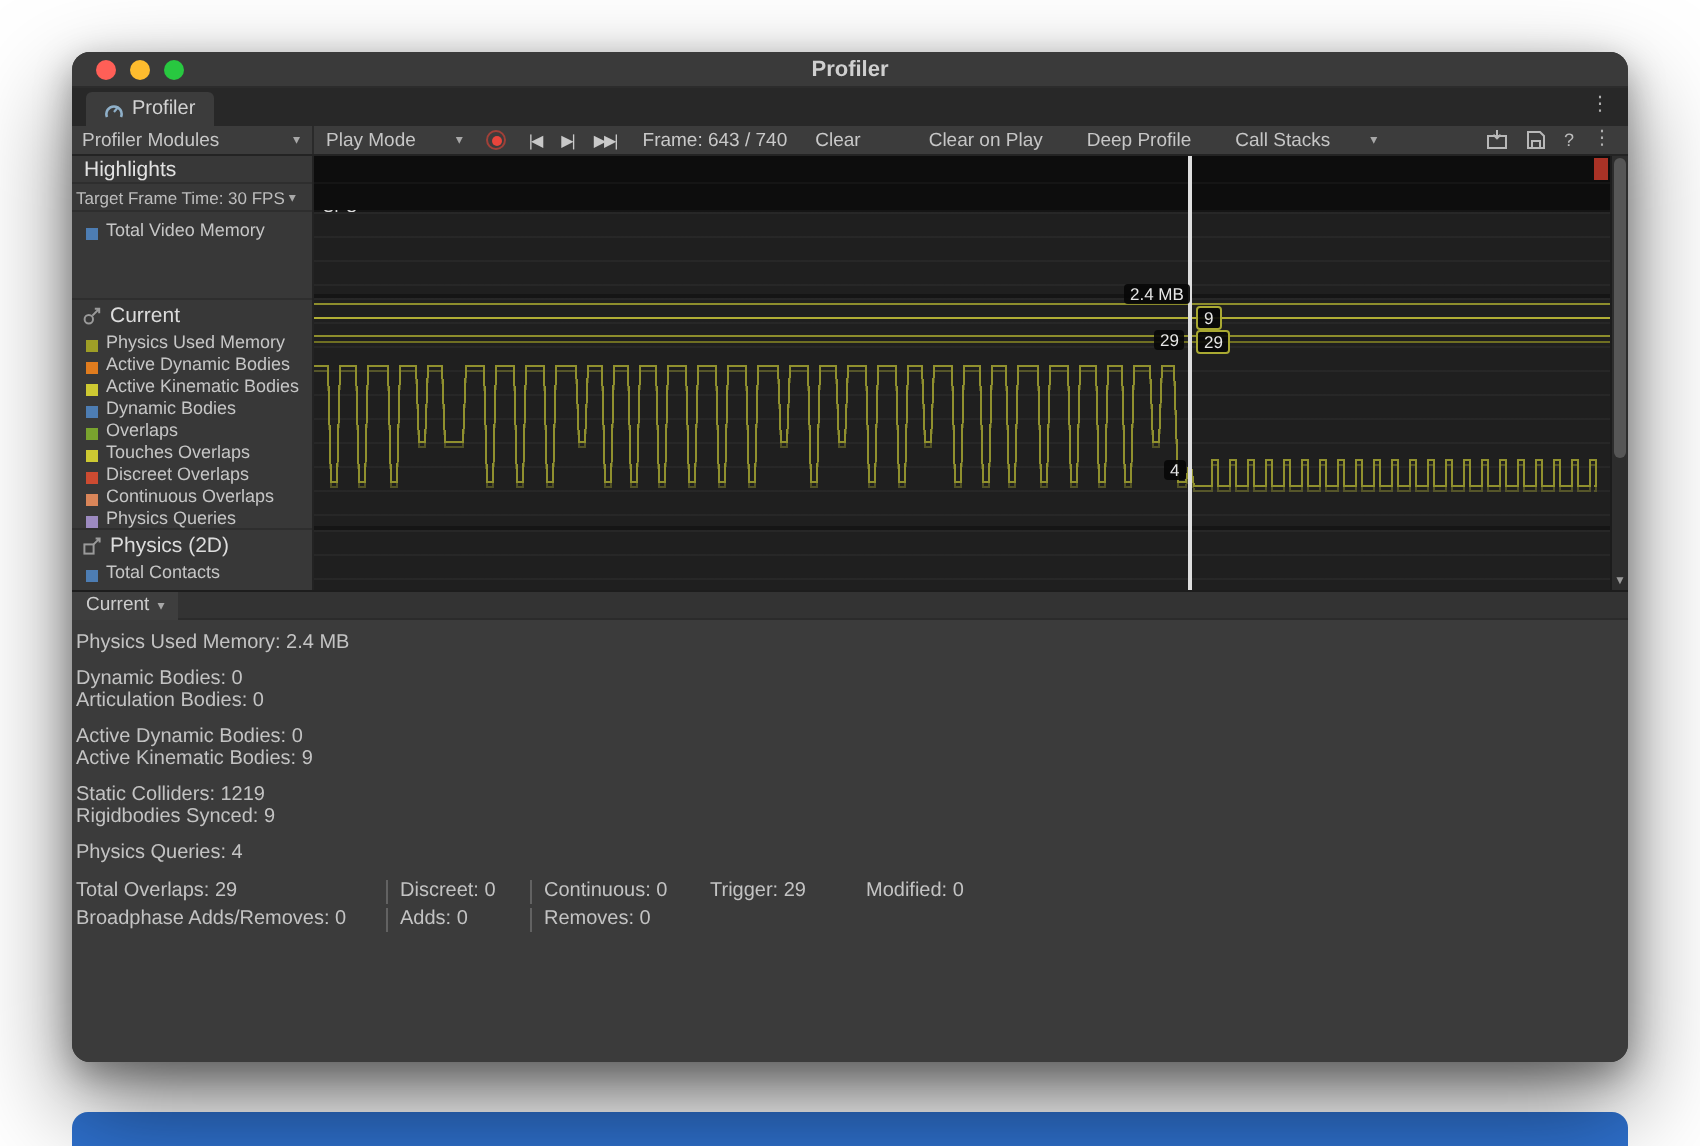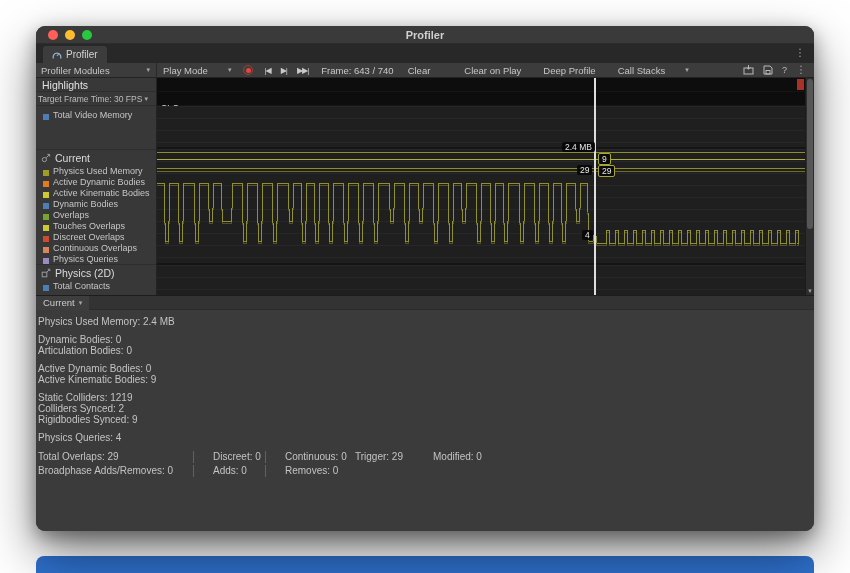--- a/index.html
+++ b/index.html
@@ -75,21 +75,21 @@
 
 .details{flex:1;background:#3b3b3b;display:flex;flex-direction:column;border-top:1px solid #1d1d1d;overflow:hidden}
 .details-strip{height:14px;background:#333;border-bottom:1px solid #2b2b2b;display:flex;align-items:center;flex:0 0 auto}
 .details-dd{display:flex;align-items:center;gap:4px;height:14px;padding:0 7px;font-size:9.5px;color:#ccc;background:#3e3e3e}
 .details-body{padding:6px 0 0 2px;font-size:10px;color:#c3c3c3}
 .detail-group{margin-bottom:7px}
 .detail-line{line-height:11px;height:11px;white-space:nowrap}
 .detail-table{margin-top:0}
 .detail-row{display:grid;grid-template-columns:155px 72px 90px 78px 1fr;height:14px;align-items:center}
 .cell{line-height:12px;white-space:nowrap}
-.cell.sep{border-left:1px solid #626262;padding-left:19px}
+.cell.sep{border-left:1px solid #626262;padding-left:6px}
 svg{display:block}
 </style>
 </head>
 <body>
 
 <div class="bg-strip"></div>
 
 <div class="win">
 
   <div class="titlebar">
@@ -290,21 +290,20 @@
           <div class="detail-group">
             <div class="detail-line">Dynamic Bodies: 0</div>
             <div class="detail-line">Articulation Bodies: 0</div>
           </div>
           <div class="detail-group">
             <div class="detail-line">Active Dynamic Bodies: 0</div>
             <div class="detail-line">Active Kinematic Bodies: 9</div>
           </div>
           <div class="detail-group">
             <div class="detail-line">Static Colliders: 1219</div>
-            <div class="detail-line">Colliders Synced: 2</div>
             <div class="detail-line">Rigidbodies Synced: 9</div>
           </div>
           <div class="detail-group">
             <div class="detail-line">Physics Queries: 4</div>
           </div>
         </div>
       <div class="detail-table">
           <div class="detail-row">
             <div class="cell">Total Overlaps: 29</div>
             <div class="cell sep">Discreet: 0</div>

